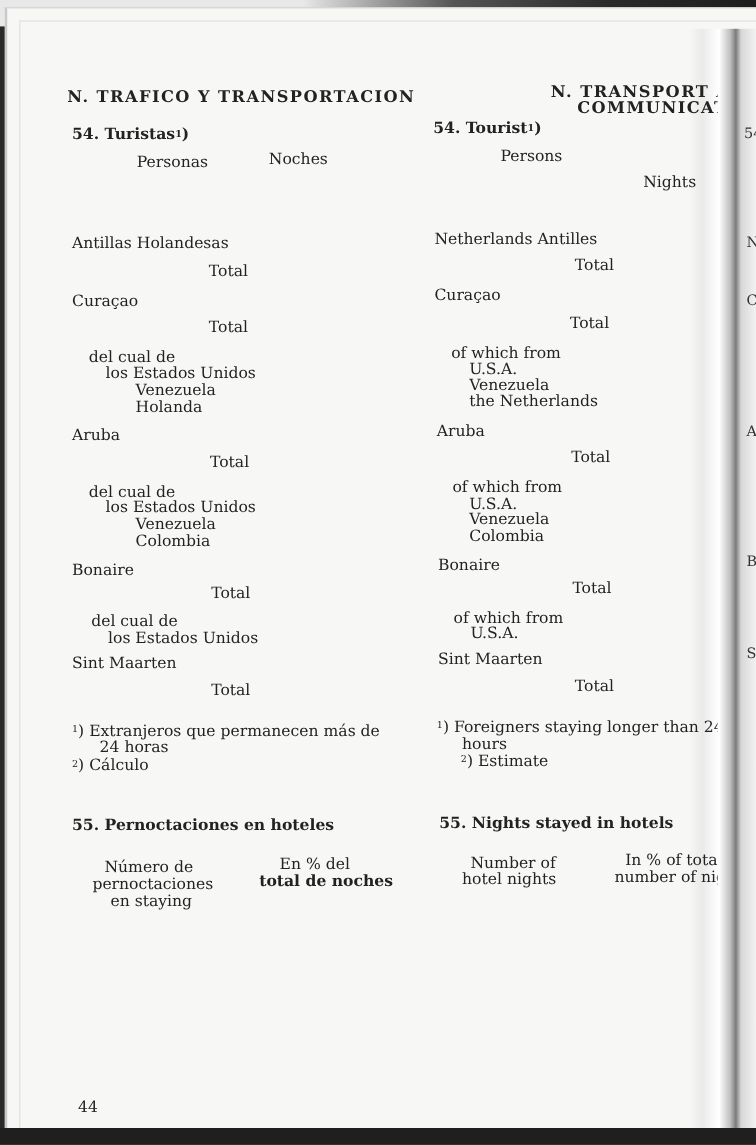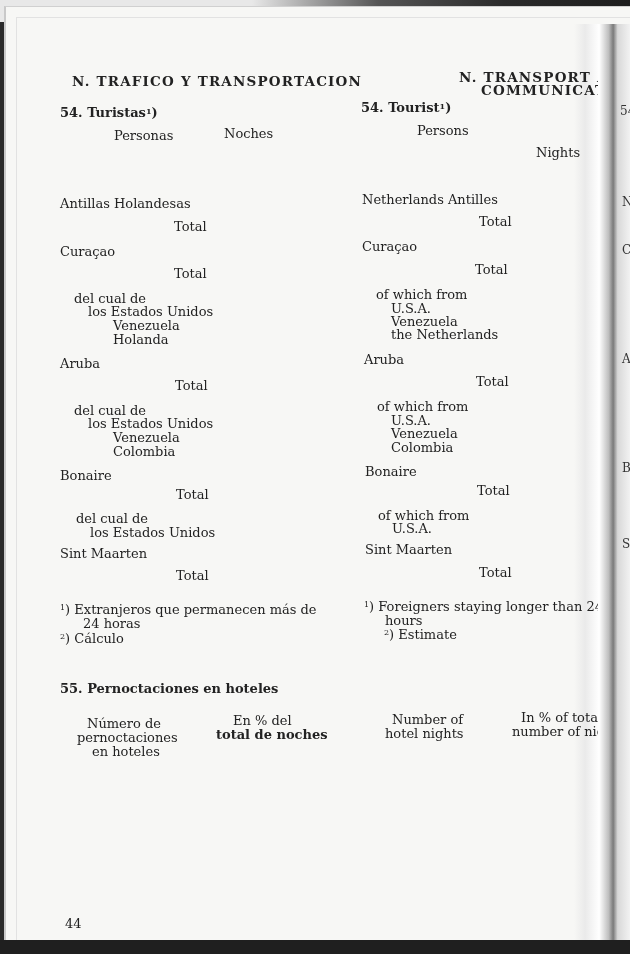--- a/index.html
+++ b/index.html
@@ -46,21 +46,21 @@
 
 <div class="scan-top"></div>
 
 <div class="page">
   <div class="page-inner-border"></div>
 </div>
 
 <div class="spine"></div>
 
 <div>
-  <div class="txt head" style="left:72px; top:74px;">N.  TRAFICO  Y  TRANSPORTACION</div>
+  <div class="txt head" style="left:56px; top:74px;">N.  TRAFICO  Y  TRANSPORTACION</div>
 
   <div class="txt b" style="left:60px; top:106px;"><span>54.  Turistas</span><sup>1</sup><span>)</span></div>
 
   <div class="txt" style="left:114px; top:129px;">Personas</div>
   <div class="txt" style="left:224px; top:127px;">Noches</div>
 
   <div class="txt" style="left:60px;  top:197px;">Antillas  Holandesas</div>
   <div class="txt" style="left:174px; top:220px;">Total</div>
   <div class="txt" style="left:60px;  top:245px;">Curaçao</div>
   <div class="txt" style="left:174px; top:267px;">Total</div>
@@ -82,21 +82,21 @@
   <div class="txt" style="left:176px; top:569px;">Total</div>
 
   <div class="txt" style="left:60px; top:603px;"><sup>1</sup>) <span>Extranjeros  que  permanecen  más  de</span></div>
   <div class="txt" style="left:83px; top:617px;">24  horas</div>
   <div class="txt" style="left:60px; top:632px;"><sup>2</sup>) <span>Cálculo</span></div>
 
   <div class="txt b" style="left:60px; top:682px;">55.  Pernoctaciones  en  hoteles</div>
 
   <div class="txt" style="left:87px;  top:717px;">Número  de</div>
   <div class="txt" style="left:77px;  top:731px;">pernoctaciones</div>
-  <div class="txt" style="left:92px;  top:745px;">en  hoteles</div>
+  <div class="txt" style="left:92px;  top:745px;">en  staying</div>
   <div class="txt" style="left:233px; top:714px;">En  %  del</div>
   <div class="txt" style="left:216px; top:728px;font-weight:bold;">total  de  noches</div>
 
   <div class="txt" style="left:65px; top:917px;">44</div>
 </div>
 
 <div class="clip-right" style="position:absolute; left:0; top:0; width:598px; height:954px;">
   <div class="txt head" style="left:459px; top:70px;">N.  TRANSPORT  AND</div>
   <div class="txt head" style="left:481px; top:83px;">COMMUNICATION</div>
 
@@ -123,20 +123,21 @@
   <div class="txt" style="left:477px; top:484px;">Total</div>
   <div class="txt" style="left:378px; top:509px;">of  which  from</div>
   <div class="txt" style="left:392px; top:522px;">U.S.A.</div>
   <div class="txt" style="left:365px; top:543px;">Sint  Maarten</div>
   <div class="txt" style="left:479px; top:566px;">Total</div>
 
   <div class="txt" style="left:364px; top:600px;"><sup>1</sup>) <span>Foreigners  staying  longer  than  24</span></div>
   <div class="txt" style="left:385px; top:614px;">hours</div>
   <div class="txt" style="left:364px; top:628px;margin-left:20px;"><sup>2</sup>) <span>Estimate</span></div>
 
+  <div class="txt b" style="left:366px; top:680px;">55.  Nights  stayed  in  hotels</div>
 
   <div class="txt" style="left:392px; top:713px;">Number  of</div>
   <div class="txt" style="left:385px; top:727px;">hotel  nights</div>
   <div class="txt" style="left:521px; top:711px;">In  %  of  total</div>
   <div class="txt" style="left:512px; top:725px;">number  of  nights</div>
 </div>
 
 <div>
   <div class="bleed" style="left:620px; top:104px;">54</div>
   <div class="bleed" style="left:622px; top:195px;">N</div>

